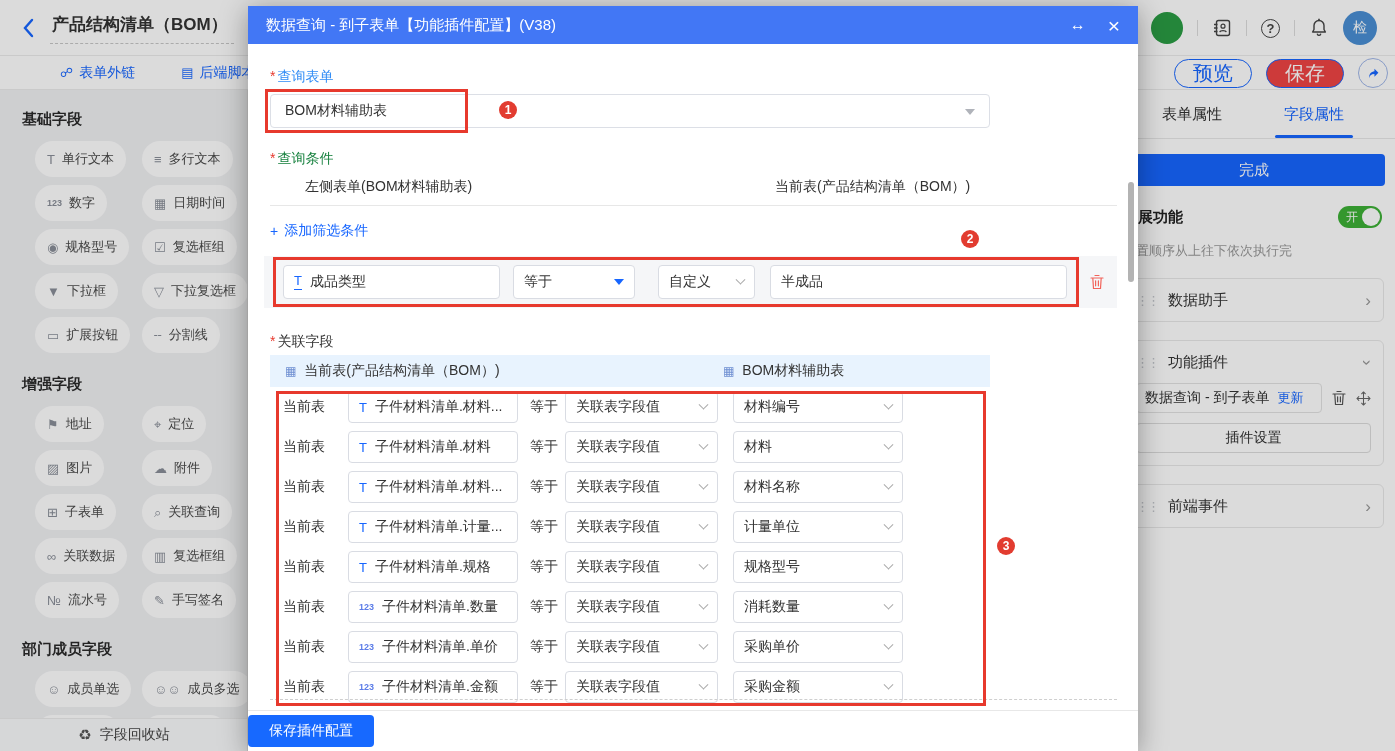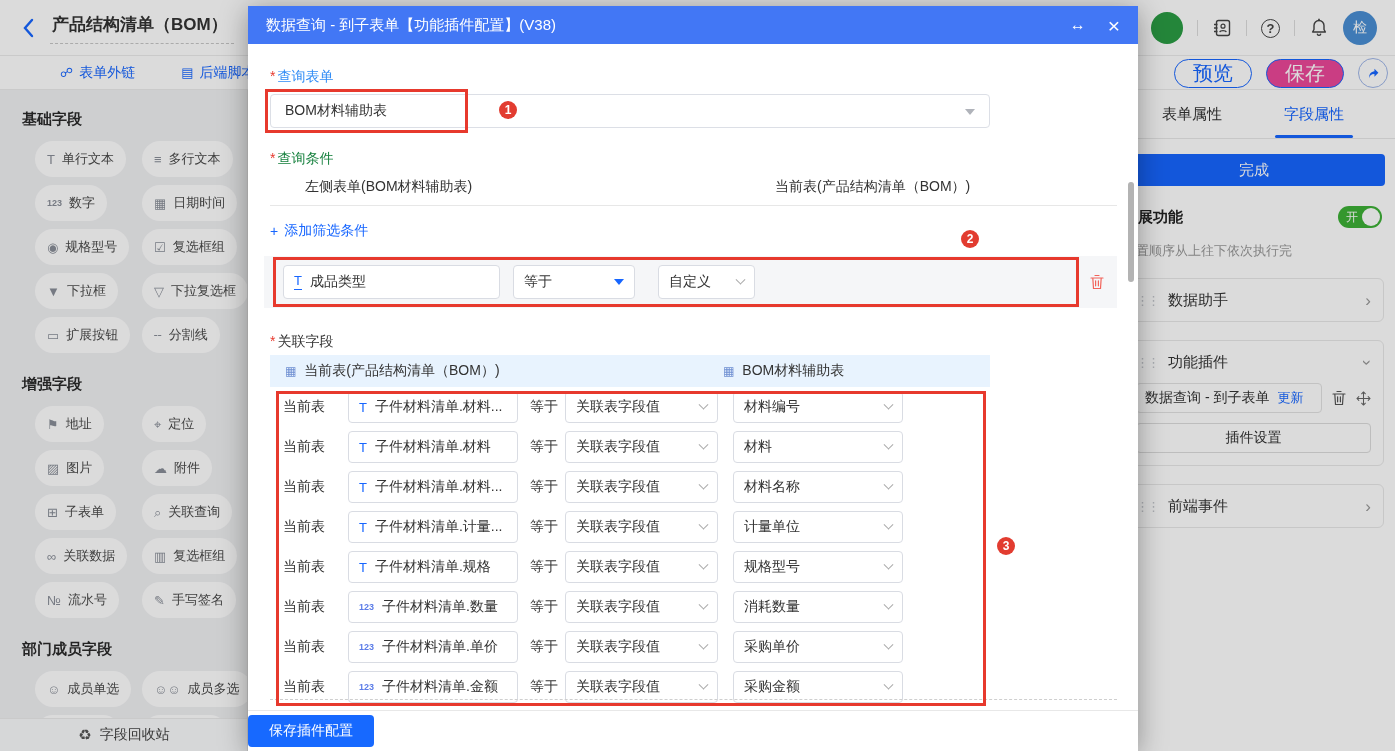--- a/index.html
+++ b/index.html
@@ -25,21 +25,21 @@
   .app-toolbar{position:absolute;left:0;top:56px;width:1395px;height:34px;background:#fff;
                border-bottom:1px solid #ececec;display:flex;align-items:center;}
   .tool-link{display:flex;align-items:center;gap:6px;color:#1766ff;font-size:14px;cursor:pointer;}
   .tool-link .gicon{font-size:13px;color:#1766ff;}
   .tl-1{margin-left:60px;} .tl-2{margin-left:46px;} .tl-3{margin-left:44px;color:#5a7bd8;}
   .toolbar-actions{position:absolute;right:0;top:56px;width:285px;height:34px;display:flex;align-items:center;
                    justify-content:flex-start;gap:14px;padding-left:64px;}
   .btn-pill{height:29px;border-radius:15px;font-size:20px;display:flex;align-items:center;
             justify-content:center;padding:0 18px;cursor:pointer;}
   .btn-preview{border:1px solid #1766ff;color:#1766ff;background:#fff;}
-  .btn-save{background:#ec4899;color:#fff;border:1px solid #1766ff;font-family:Liberation Serif, serif;}
+  .btn-save{background:#ef4444;color:#fff;border:1px solid #1766ff;font-family:Liberation Serif, serif;}
   .btn-share{width:30px;height:30px;border-radius:50%;border:1px solid #9fb6e8;background:#fff;
              display:flex;align-items:center;justify-content:center;padding:0;}
 
   .canvas{position:absolute;left:248px;top:90px;right:285px;bottom:0;background:#eef0f3;}
 
   
   .sidebar{position:absolute;left:0;top:90px;width:248px;bottom:0;background:#f0f1f3;
            border-right:1px solid #e6e6e6;padding:20px 0 0 0;overflow:hidden;}
   .sb-section-title{font-size:15px;font-weight:bold;color:#2b2b2b;margin:0 0 12px 22px;}
   .pill-grid{display:grid;grid-template-columns:107px 99px;row-gap:8px;margin:0 0 22px 35px;}
@@ -421,20 +421,23 @@
           <span>成品类型</span>
         </span>
         <span class="box cond-op">
           <span>等于</span>
           <i class="tri-blue"></i>
         </span>
         <span class="box cond-mode">
           <span>自定义</span>
           <i class="chev"></i>
         </span>
+        <span class="box cond-val">
+          <span>半成品</span>
+        </span>
         <button class="trash cond-trash">
           <svg viewBox="0 0 14 16" width="14" height="16">
               <path d="M1 4h12M5 1.5h4M2.8 4l.7 10.5h7L11.2 4M5.6 6.8v5M8.4 6.8v5" stroke="currentColor" stroke-width="1.2" fill="none" stroke-linecap="round"></path>
             </svg>
         </button>
       </div>
 
       <span class="fld-label req" style="left:22px;top:289px;">关联字段</span>
       <div class="rel-band">
         <span class="lt">

